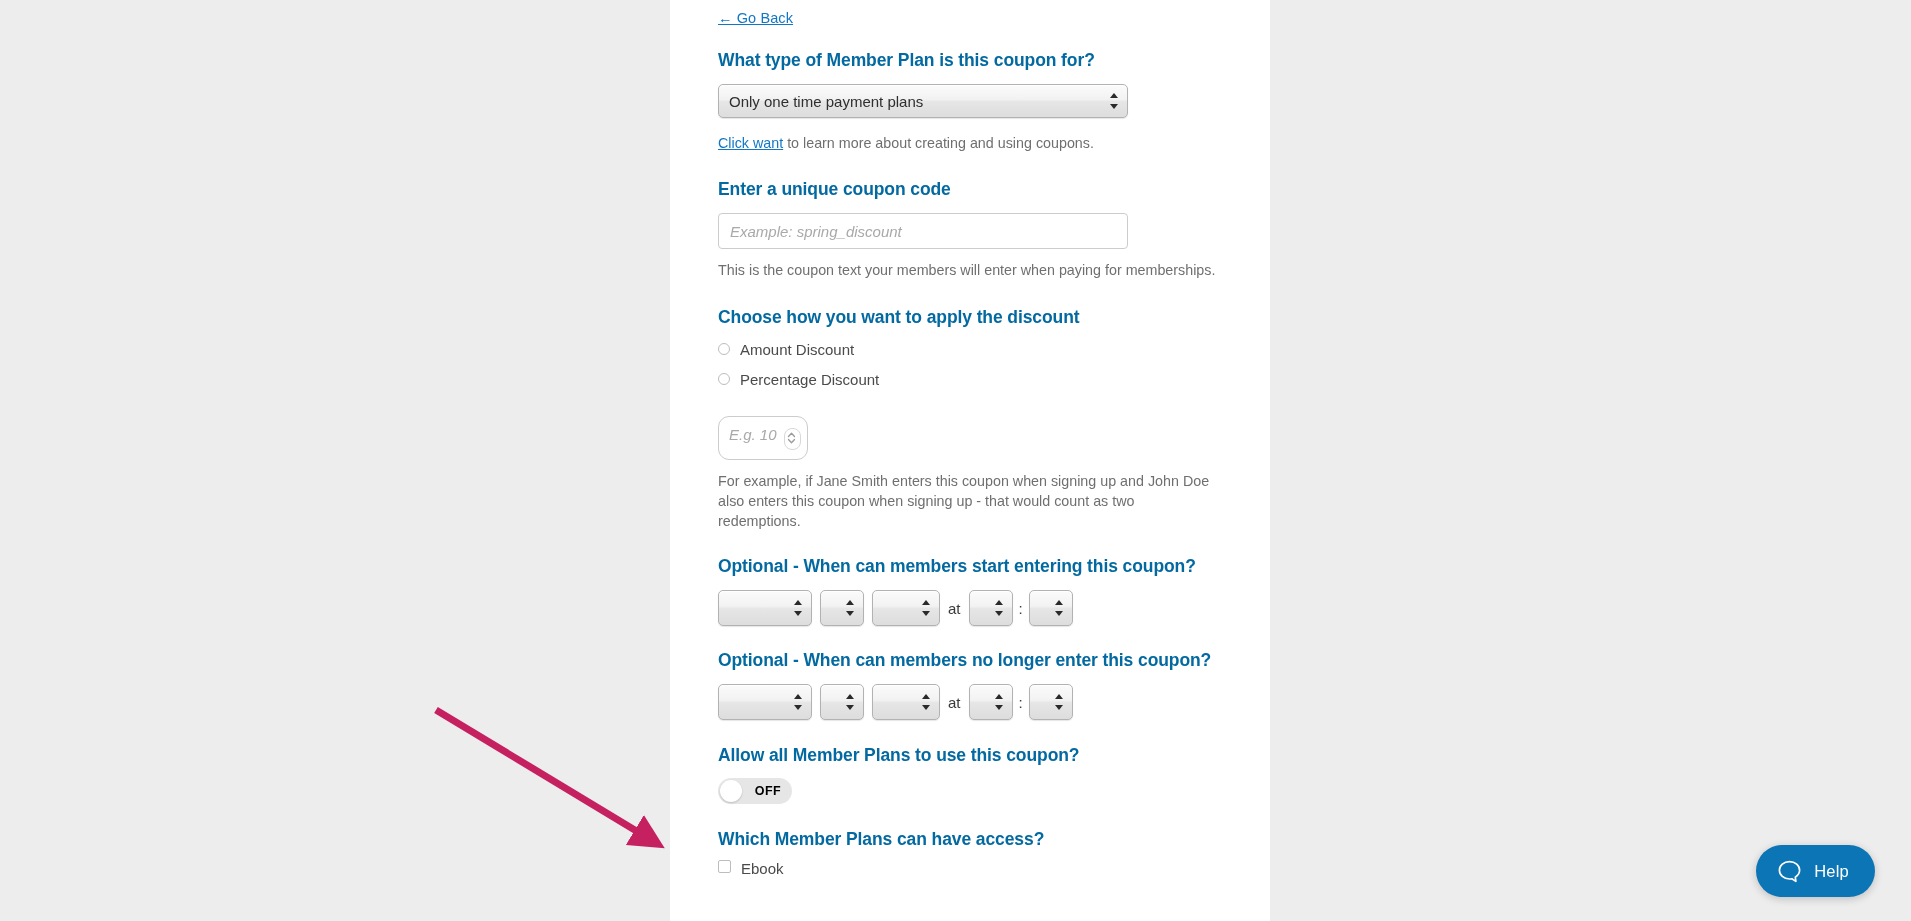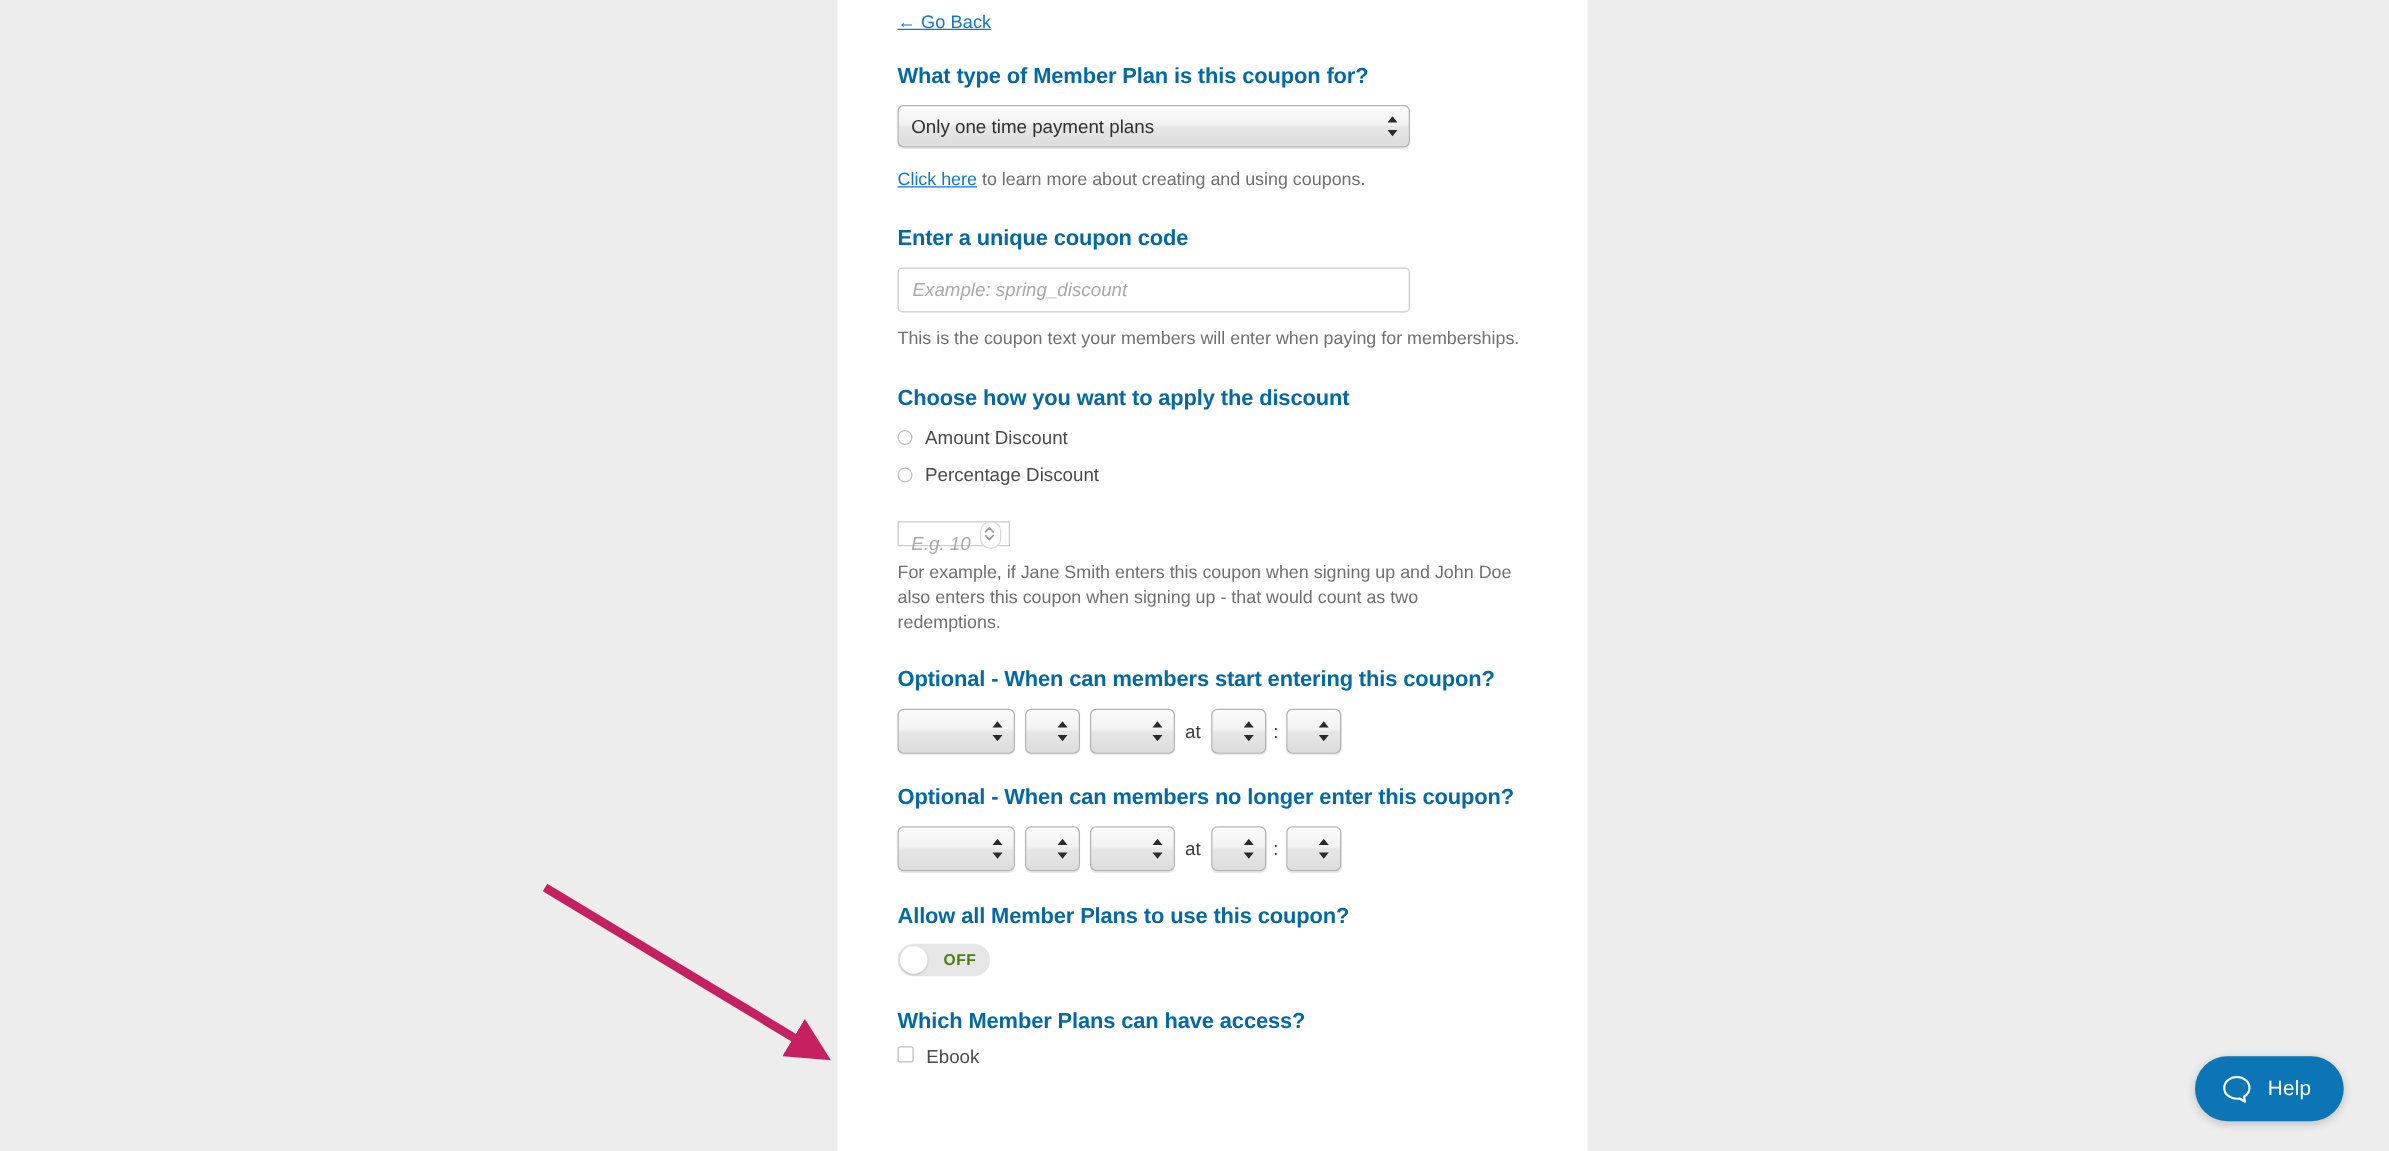--- a/index.html
+++ b/index.html
@@ -142,23 +142,23 @@
     font-size: 15px;
     color: #4a4a4a;
     cursor: pointer;
   }
 
   
   .num-wrap {
     position: relative;
     box-sizing: border-box;
     width: 90px;
-    height: 20px;
+    height: 44px;
     border: 1px solid #cccccc;
-    border-radius: 0;
+    border-radius: 11px;
     background: #fff;
   }
   .num-wrap .num-val {
     position: absolute;
     left: 10px; top: 0;
     height: 36px; line-height: 36px;
     font-size: 15px;
     font-style: italic;
     color: #a9a9a9;
   }
@@ -213,21 +213,21 @@
   }
   .toggle .tog-label {
     position: absolute;
     right: 11px;
     top: 0;
     height: 26px;
     line-height: 26px;
     font-size: 12.5px;
     font-weight: bold;
     letter-spacing: .4px;
-    color: #4d7c0f;
+    color: #000000;
   }
 
   
   .check-row {
     display: flex;
     align-items: flex-start;
     height: 23px;
   }
   .check-box {
     width: 13px; height: 13px;
@@ -287,21 +287,21 @@
     <div style="margin-top:23px">
       <div class="q-heading">What type of Member Plan is this coupon for?</div>
       <div class="sel" id="plan-type-select" style="margin-top:13px">
         <span class="sel-text">Only one time payment plans</span>
         <span class="updown">
             <i class="up"></i>
             <i class="dn"></i>
           </span>
       </div>
       <div class="helper" style="margin-top:11px">
-        <a>Click here</a><span> to learn more about creating and using coupons.</span>
+        <a>Click want</a><span> to learn more about creating and using coupons.</span>
       </div>
     </div>
 
     <div style="margin-top:26px">
       <div class="q-heading">Enter a unique coupon code</div>
       <input class="txt-input" style="margin-top: 13px;" type="text" placeholder="Example: spring_discount">
       <div class="helper" style="margin-top:11px">This is the coupon text your members will enter when paying for memberships.</div>
     </div>
 
     <div style="margin-top:26px">

